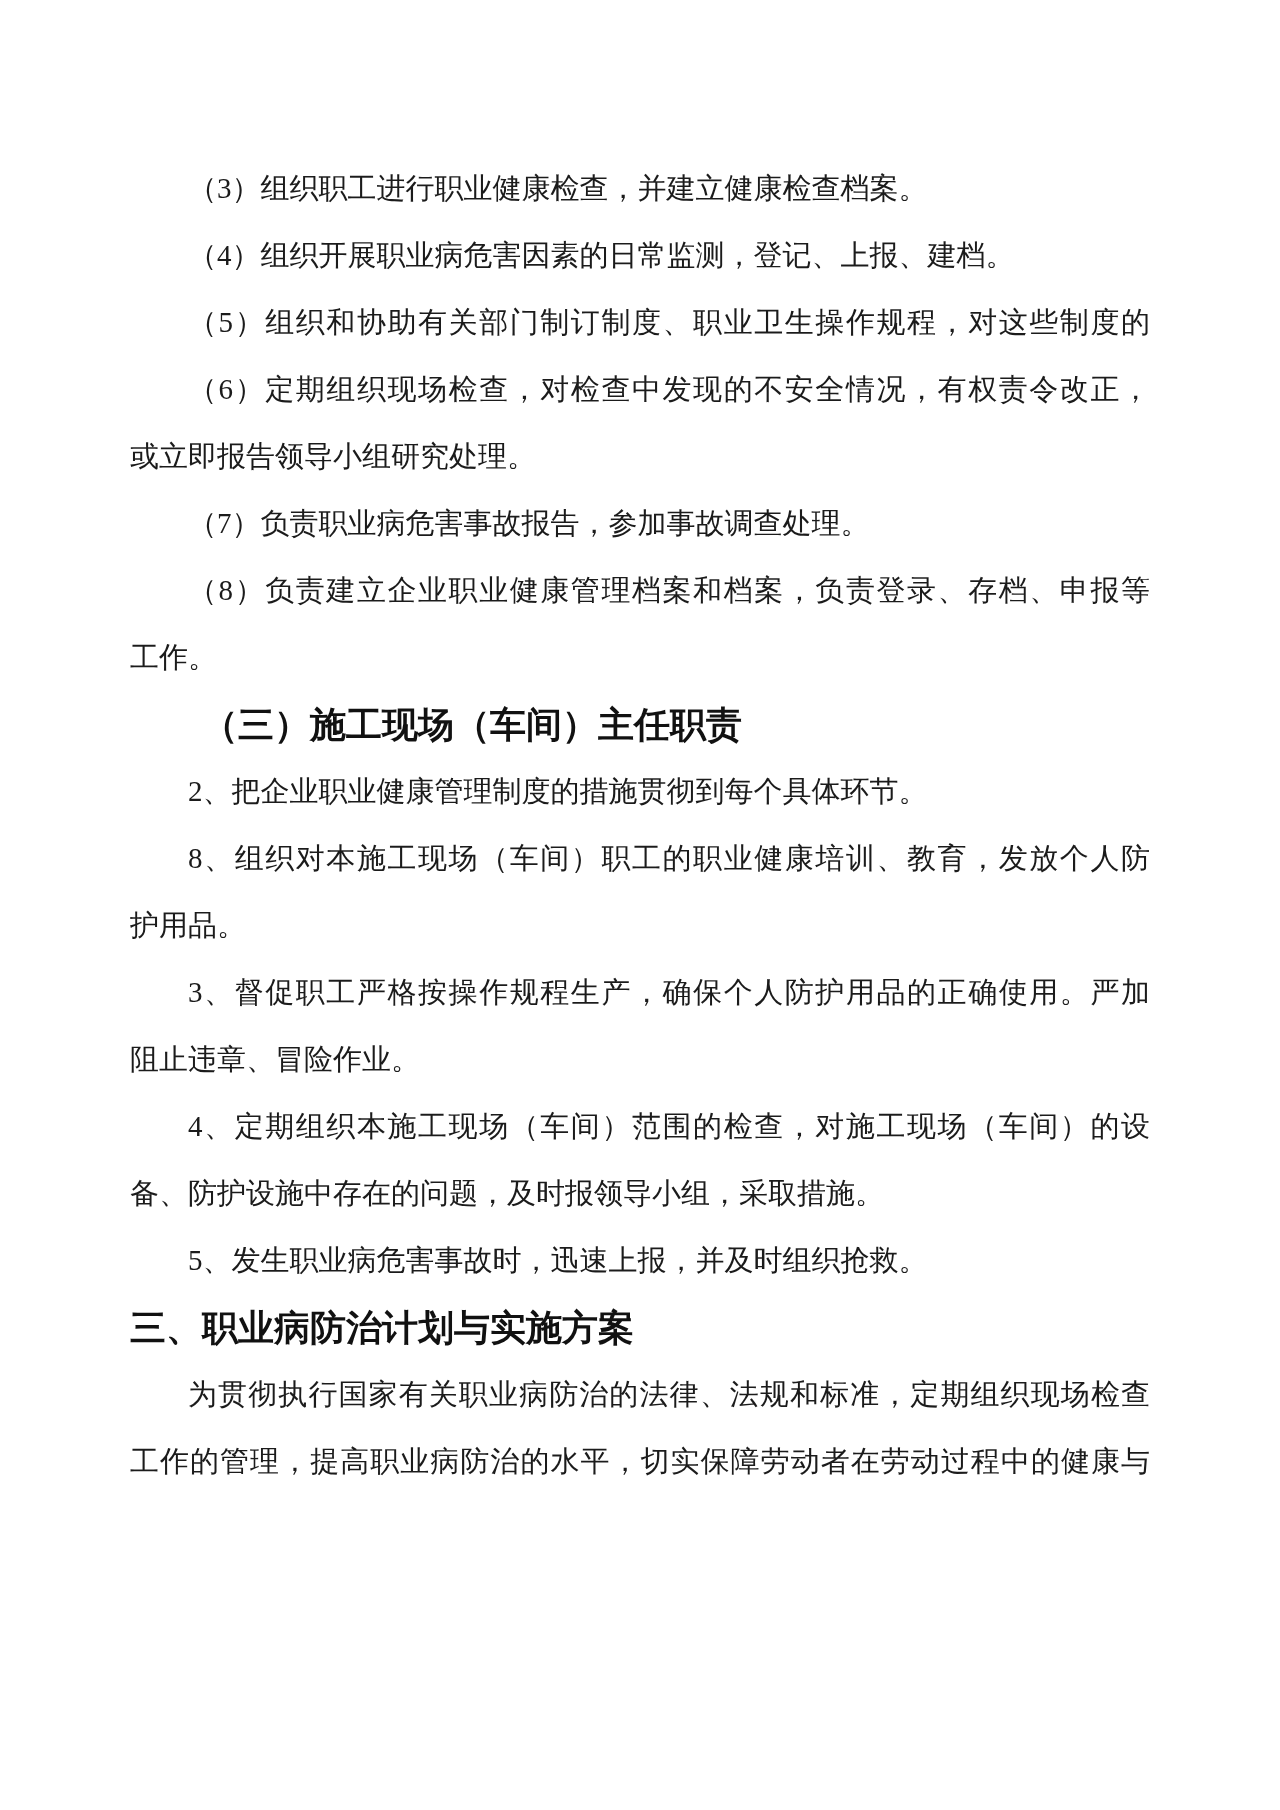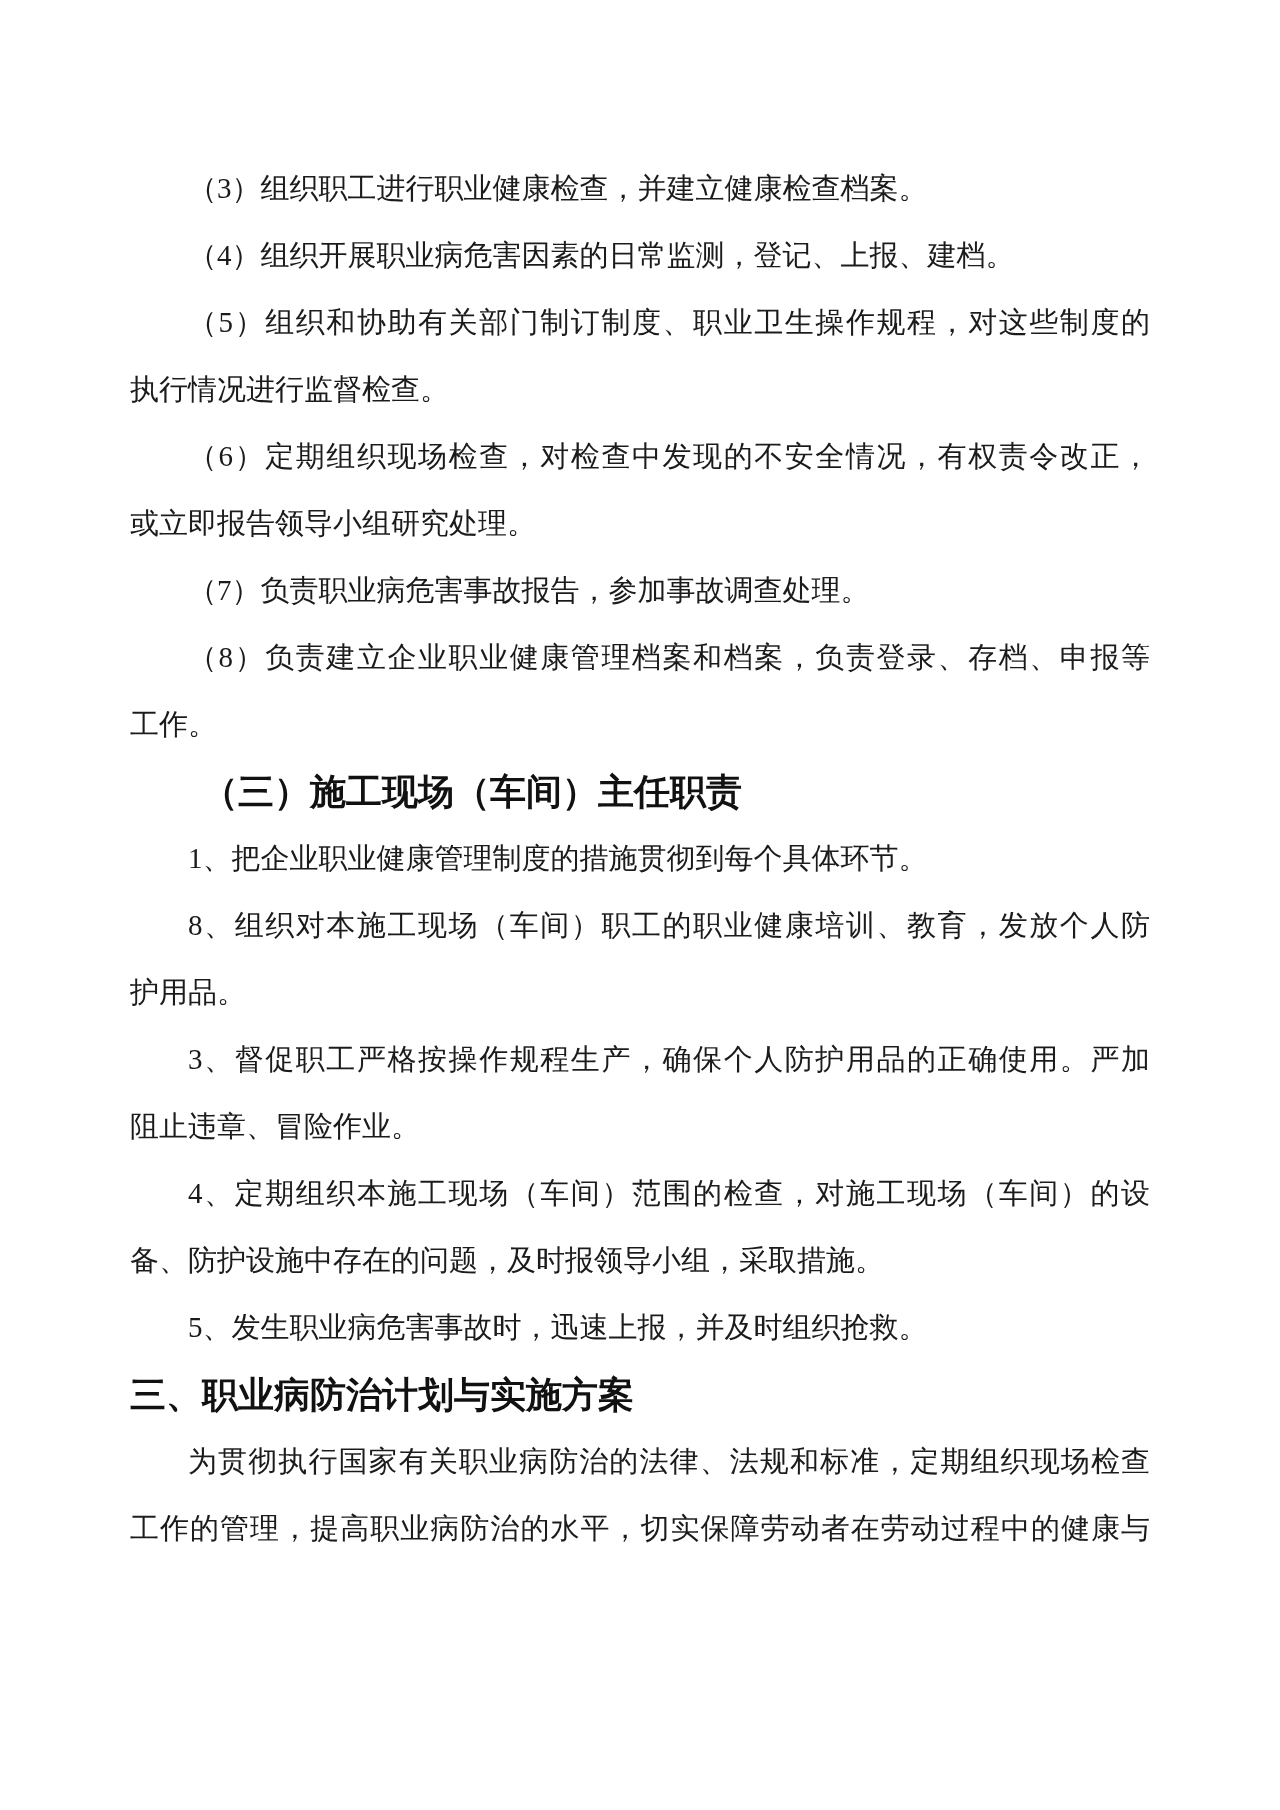--- a/index.html
+++ b/index.html
@@ -64,28 +64,27 @@
   }
 </style>
 </head>
 <body>
 
 <div class="page">
   <div class="content">
     <div class="line indent">（3）组织职工进行职业健康检查，并建立健康检查档案。</div>
     <div class="line indent">（4）组织开展职业病危害因素的日常监测，登记、上报、建档。</div>
     <div class="line indent full">（5）组织和协助有关部门制订制度、职业卫生操作规程，对这些制度的</div>
-    <div class="line">执行情况进行监督检查。</div>
     <div class="line indent full">（6）定期组织现场检查，对检查中发现的不安全情况，有权责令改正，</div>
     <div class="line">或立即报告领导小组研究处理。</div>
     <div class="line indent">（7）负责职业病危害事故报告，参加事故调查处理。</div>
     <div class="line indent full">（8）负责建立企业职业健康管理档案和档案，负责登录、存档、申报等</div>
     <div class="line">工作。</div>
     <div class="line indent h2">（三）施工现场（车间）主任职责</div>
-    <div class="line indent">1、把企业职业健康管理制度的措施贯彻到每个具体环节。</div>
+    <div class="line indent">2、把企业职业健康管理制度的措施贯彻到每个具体环节。</div>
     <div class="line indent full">8、组织对本施工现场（车间）职工的职业健康培训、教育，发放个人防</div>
     <div class="line">护用品。</div>
     <div class="line indent full">3、督促职工严格按操作规程生产，确保个人防护用品的正确使用。严加</div>
     <div class="line">阻止违章、冒险作业。</div>
     <div class="line indent full">4、定期组织本施工现场（车间）范围的检查，对施工现场（车间）的设</div>
     <div class="line">备、防护设施中存在的问题，及时报领导小组，采取措施。</div>
     <div class="line indent">5、发生职业病危害事故时，迅速上报，并及时组织抢救。</div>
     <div class="line h1">三、职业病防治计划与实施方案</div>
     <div class="line indent full">为贯彻执行国家有关职业病防治的法律、法规和标准，定期组织现场检查</div>
     <div class="line full">工作的管理，提高职业病防治的水平，切实保障劳动者在劳动过程中的健康与</div>

